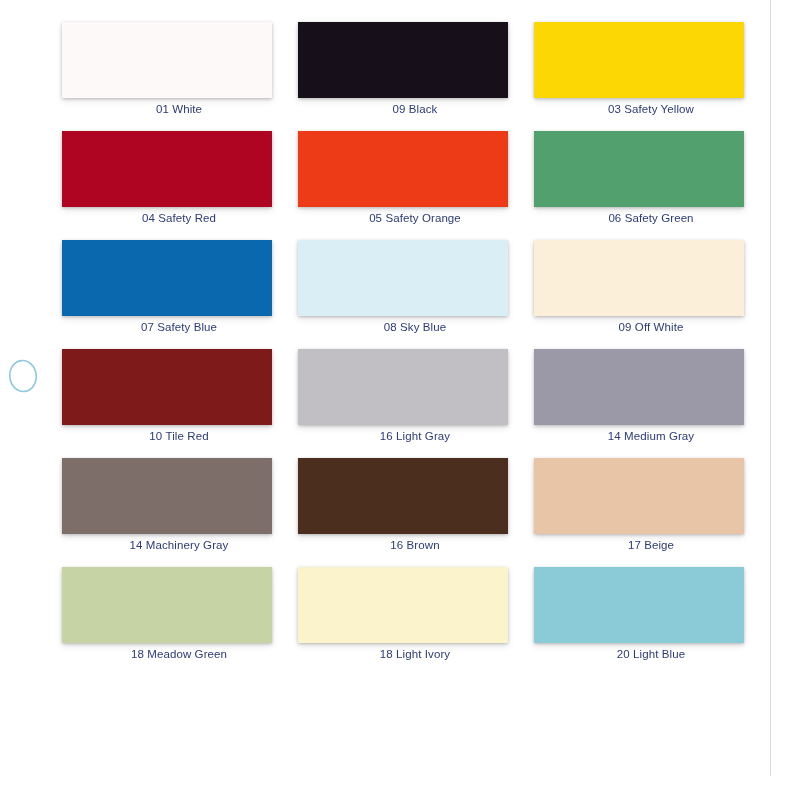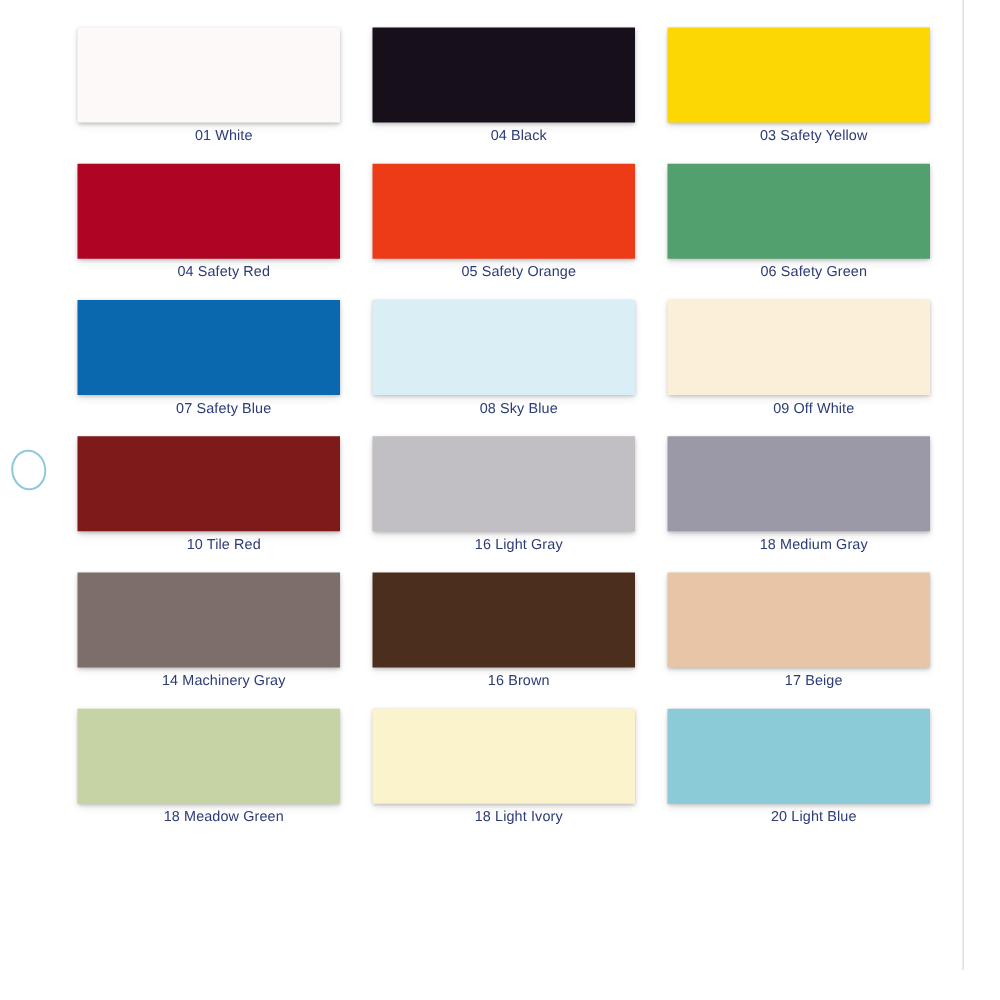--- a/index.html
+++ b/index.html
@@ -82,21 +82,21 @@
 
 <div id="page">
 
   <div id="swatch-grid">
       <div class="swatch-cell">
         <div class="swatch-chip" style="background-color: rgb(253, 249, 248);"></div>
         <span class="swatch-label">01 White</span>
       </div>
       <div class="swatch-cell">
         <div class="swatch-chip" style="background-color: rgb(23, 16, 26);"></div>
-        <span class="swatch-label">04 Black</span>
+        <span class="swatch-label">09 Black</span>
       </div>
       <div class="swatch-cell">
         <div class="swatch-chip" style="background-color: rgb(252, 215, 3);"></div>
         <span class="swatch-label">03 Safety Yellow</span>
       </div>
       <div class="swatch-cell">
         <div class="swatch-chip" style="background-color: rgb(176, 4, 35);"></div>
         <span class="swatch-label">04 Safety Red</span>
       </div>
       <div class="swatch-cell">
@@ -122,21 +122,21 @@
       <div class="swatch-cell">
         <div class="swatch-chip" style="background-color: rgb(126, 26, 25);"></div>
         <span class="swatch-label">10 Tile Red</span>
       </div>
       <div class="swatch-cell">
         <div class="swatch-chip" style="background-color: rgb(194, 191, 196);"></div>
         <span class="swatch-label">16 Light Gray</span>
       </div>
       <div class="swatch-cell">
         <div class="swatch-chip" style="background-color: rgb(155, 153, 168);"></div>
-        <span class="swatch-label">18 Medium Gray</span>
+        <span class="swatch-label">14 Medium Gray</span>
       </div>
       <div class="swatch-cell">
         <div class="swatch-chip" style="background-color: rgb(126, 110, 105);"></div>
         <span class="swatch-label">14 Machinery Gray</span>
       </div>
       <div class="swatch-cell">
         <div class="swatch-chip" style="background-color: rgb(76, 46, 30);"></div>
         <span class="swatch-label">16 Brown</span>
       </div>
       <div class="swatch-cell">

